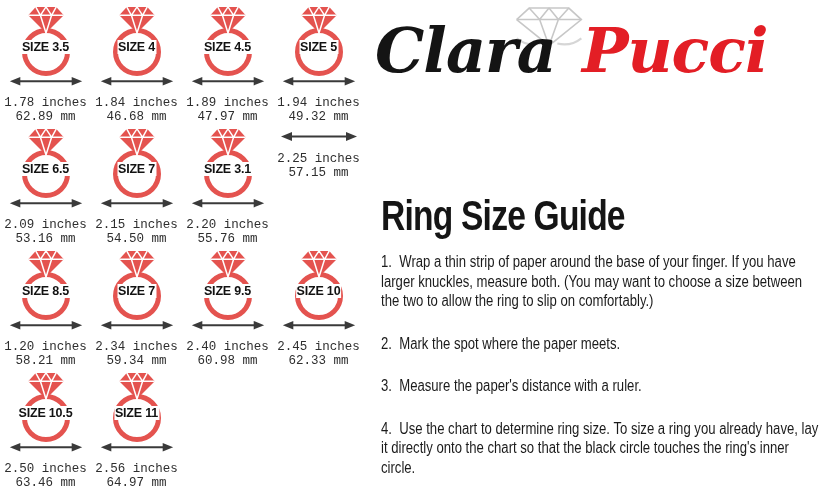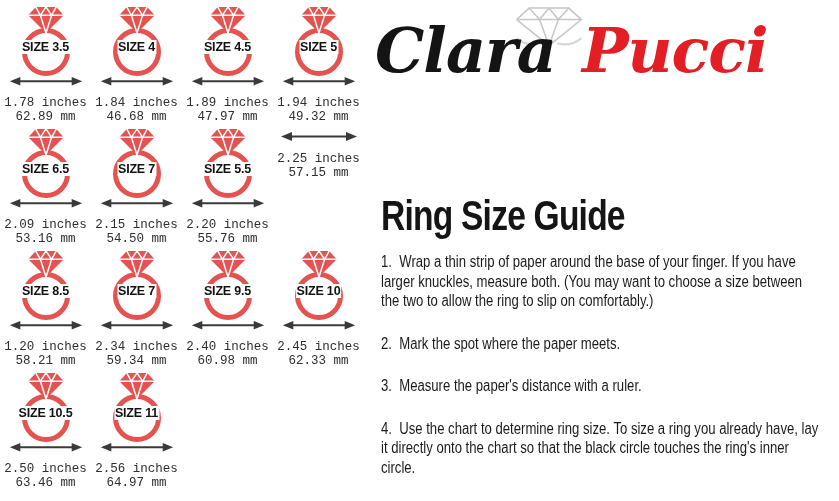--- a/index.html
+++ b/index.html
@@ -238,21 +238,21 @@
       </div>
     </div>
 
     <div class="cell">
       <div class="figure">
         <svg class="gem" viewBox="0 0 40 30" aria-hidden="true">
           <polygon class="gem-body" points="9,1 31,1 39,10 20,29 1,10"></polygon>
           <path class="gem-facets" d="M1,10 L39,10 M9,1 L14,10 M31,1 L26,10 M14,10 L20,1 M26,10 L20,1 M14,10 L20,29 M26,10 L20,29"></path>
         </svg>
         <div class="band"></div>
-        <div class="size-label">SIZE 5.5</div>
+        <div class="size-label">SIZE 3.1</div>
       </div>
       <svg class="arrow" viewBox="0 0 76 13" aria-hidden="true">
         <line x1="9" y1="6.5" x2="67" y2="6.5"></line>
         <polygon class="head" points="0,6.5 11,2 11,11"></polygon>
         <polygon class="head" points="76,6.5 65,2 65,11"></polygon>
       </svg>
       <div class="measure">
         <div>2.20 inches</div>
         <div>55.76 mm</div>
       </div>

